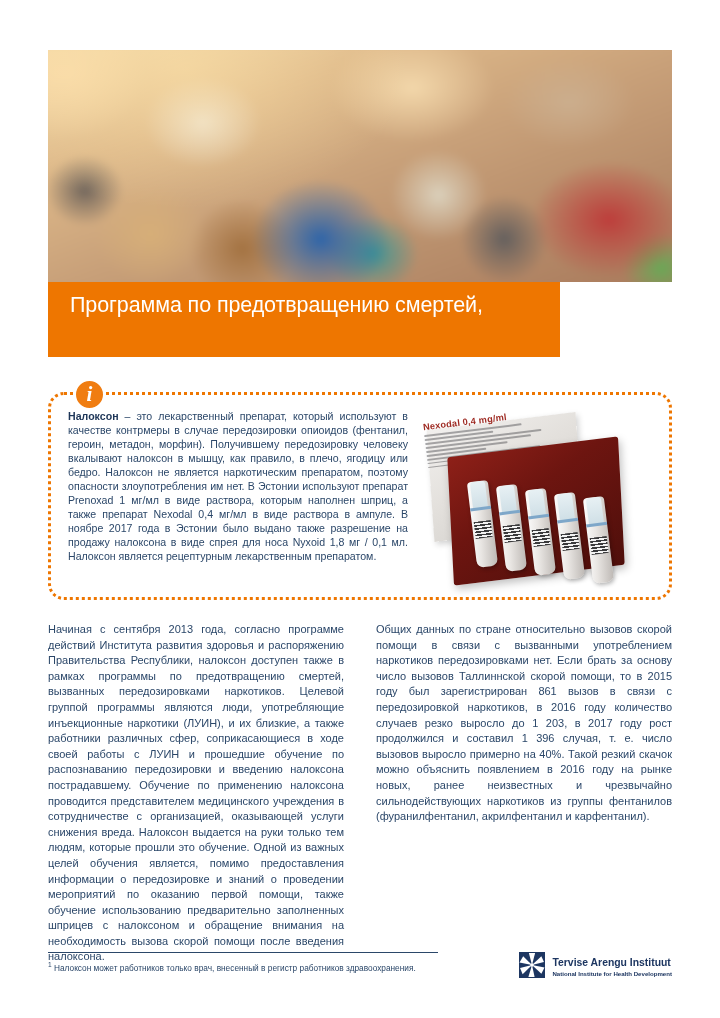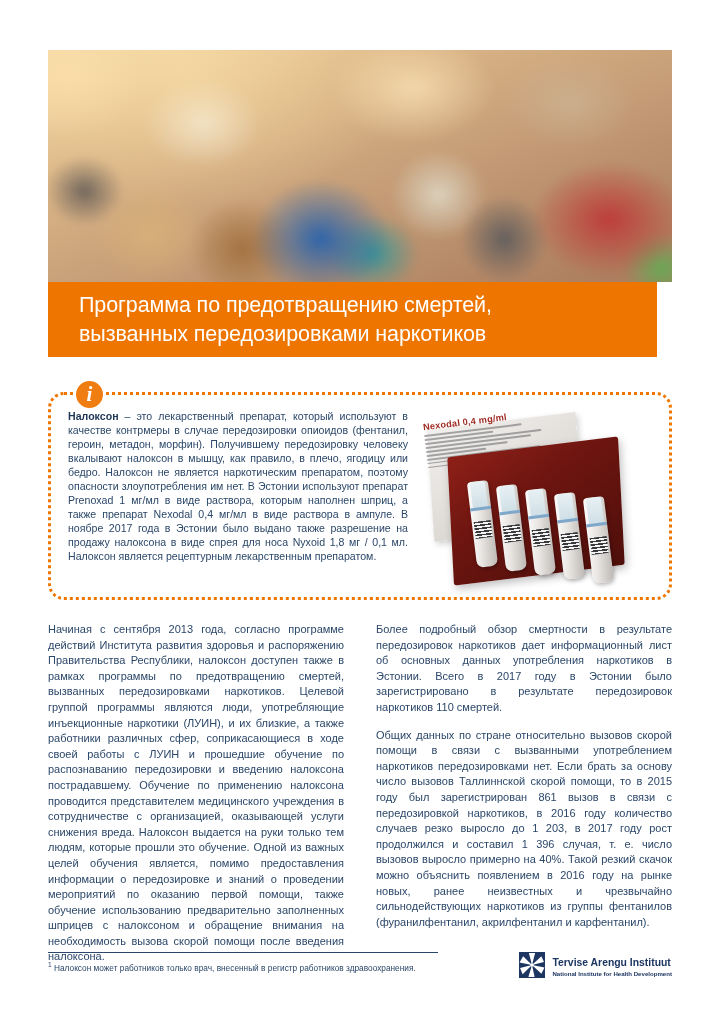--- a/index.html
+++ b/index.html
@@ -54,24 +54,24 @@
     position: absolute;
     inset: 0;
     background: radial-gradient(ellipse 320px 200px at 22% 8%, rgba(255,228,170,.55) 0%, rgba(255,228,170,0) 70%);
   }
 
   
   .title-banner {
     position: absolute;
     left: 48px;
     top: 282px;
-    width: 609px;
+    width: 512px;
     height: 75px;
     background: #ee7600;
-    padding: 9px 22px 0 31px;
+    padding: 9px 22px 0 22px;
   }
   .title-banner .line {
     color: #ffffff;
     font-size: 21.5px;
     line-height: 29px;
     font-weight: 400;
     letter-spacing: -0.1px;
     white-space: nowrap;
   }
 
@@ -254,21 +254,20 @@
 
 <div class="page">
 
   <div class="hero">
     <div class="hero-photo"></div>
     <div class="hero-warm"></div>
   </div>
 
   <div class="title-banner">
     <div class="line">Программа по предотвращению смертей,</div>
-    <div class="line">вызванных передозировками наркотиков</div>
   </div>
 
   <div class="callout">
     <div class="info-badge">i</div>
 
     <div class="callout-text">
       <b>Налоксон</b><span> – это лекарственный препарат, который используют в качестве контрмеры в случае передозировки опиоидов (фентанил, героин, метадон, морфин). Получившему передозировку человеку вкалывают налоксон в мышцу, как правило, в плечо, ягодицу или бедро. Налоксон не является наркотическим препаратом, поэтому опасности злоупотребления им нет. В Эстонии используют препарат Prenoxad 1 мг/мл в виде раствора, которым наполнен шприц, а также препарат Nexodal 0,4 мг/мл в виде раствора в ампуле. В ноябре 2017 года в Эстонии было выдано также разрешение на продажу налоксона в виде спрея для носа Nyxoid 1,8 мг / 0,1 мл. Налоксон является рецептурным лекарственным препаратом.</span>
     </div>
 
     <div class="product">
@@ -304,21 +303,20 @@
           <span class="amp-band"></span>
         </div>
     </div>
   </div>
 
   <div class="col col-left">
     <p>Начиная с сентября 2013 года, согласно программе действий Института развития здоровья и распоряжению Правительства Республики, налоксон доступен также в рамках программы по предотвращению смертей, вызванных передозировками наркотиков. Целевой группой программы являются люди, употребляющие инъекционные наркотики (ЛУИН), и их близкие, а также работники различных сфер, соприкасающиеся в ходе своей работы с ЛУИН и прошедшие обучение по распознаванию передозировки и введению налоксона пострадавшему. Обучение по применению налоксона проводится представителем медицинского учреждения в сотрудничестве с организацией, оказывающей услуги снижения вреда. Налоксон выдается на руки только тем людям, которые прошли это обучение. Одной из важных целей обучения является, помимо предоставления информации о передозировке и знаний о проведении мероприятий по оказанию первой помощи, также обучение использованию предварительно заполненных шприцев с налоксоном и обращение внимания на необходимость вызова скорой помощи после введения налоксона.</p>
   </div>
 
   <div class="col col-right">
-    <p>Более подробный обзор смертности в результате передозировок наркотиков дает информационный лист об основных данных употребления наркотиков в Эстонии. Всего в 2017 году в Эстонии было зарегистрировано в результате передозировок наркотиков 110 смертей.</p>
     <p>Общих данных по стране относительно вызовов скорой помощи в связи с вызванными употреблением наркотиков передозировками нет. Если брать за основу число вызовов Таллиннской скорой помощи, то в 2015 году был зарегистрирован 861 вызов в связи с передозировкой наркотиков, в 2016 году количество случаев резко выросло до 1 203, в 2017 году рост продолжился и составил 1 396 случая, т. е. число вызовов выросло примерно на 40%. Такой резкий скачок можно объяснить появлением в 2016 году на рынке новых, ранее неизвестных и чрезвычайно сильнодействующих наркотиков из группы фентанилов (фуранилфентанил, акрилфентанил и карфентанил).</p>
   </div>
 
   <div class="footnote">
     <sup>1</sup><span> Налоксон может работников только врач, внесенный в регистр работников здравоохранения.</span>
   </div>
 
   <div class="logo">
     <svg class="logo-mark" viewBox="0 0 100 100">
       <rect x="0" y="0" width="100" height="100" fill="#1d3661"></rect>

